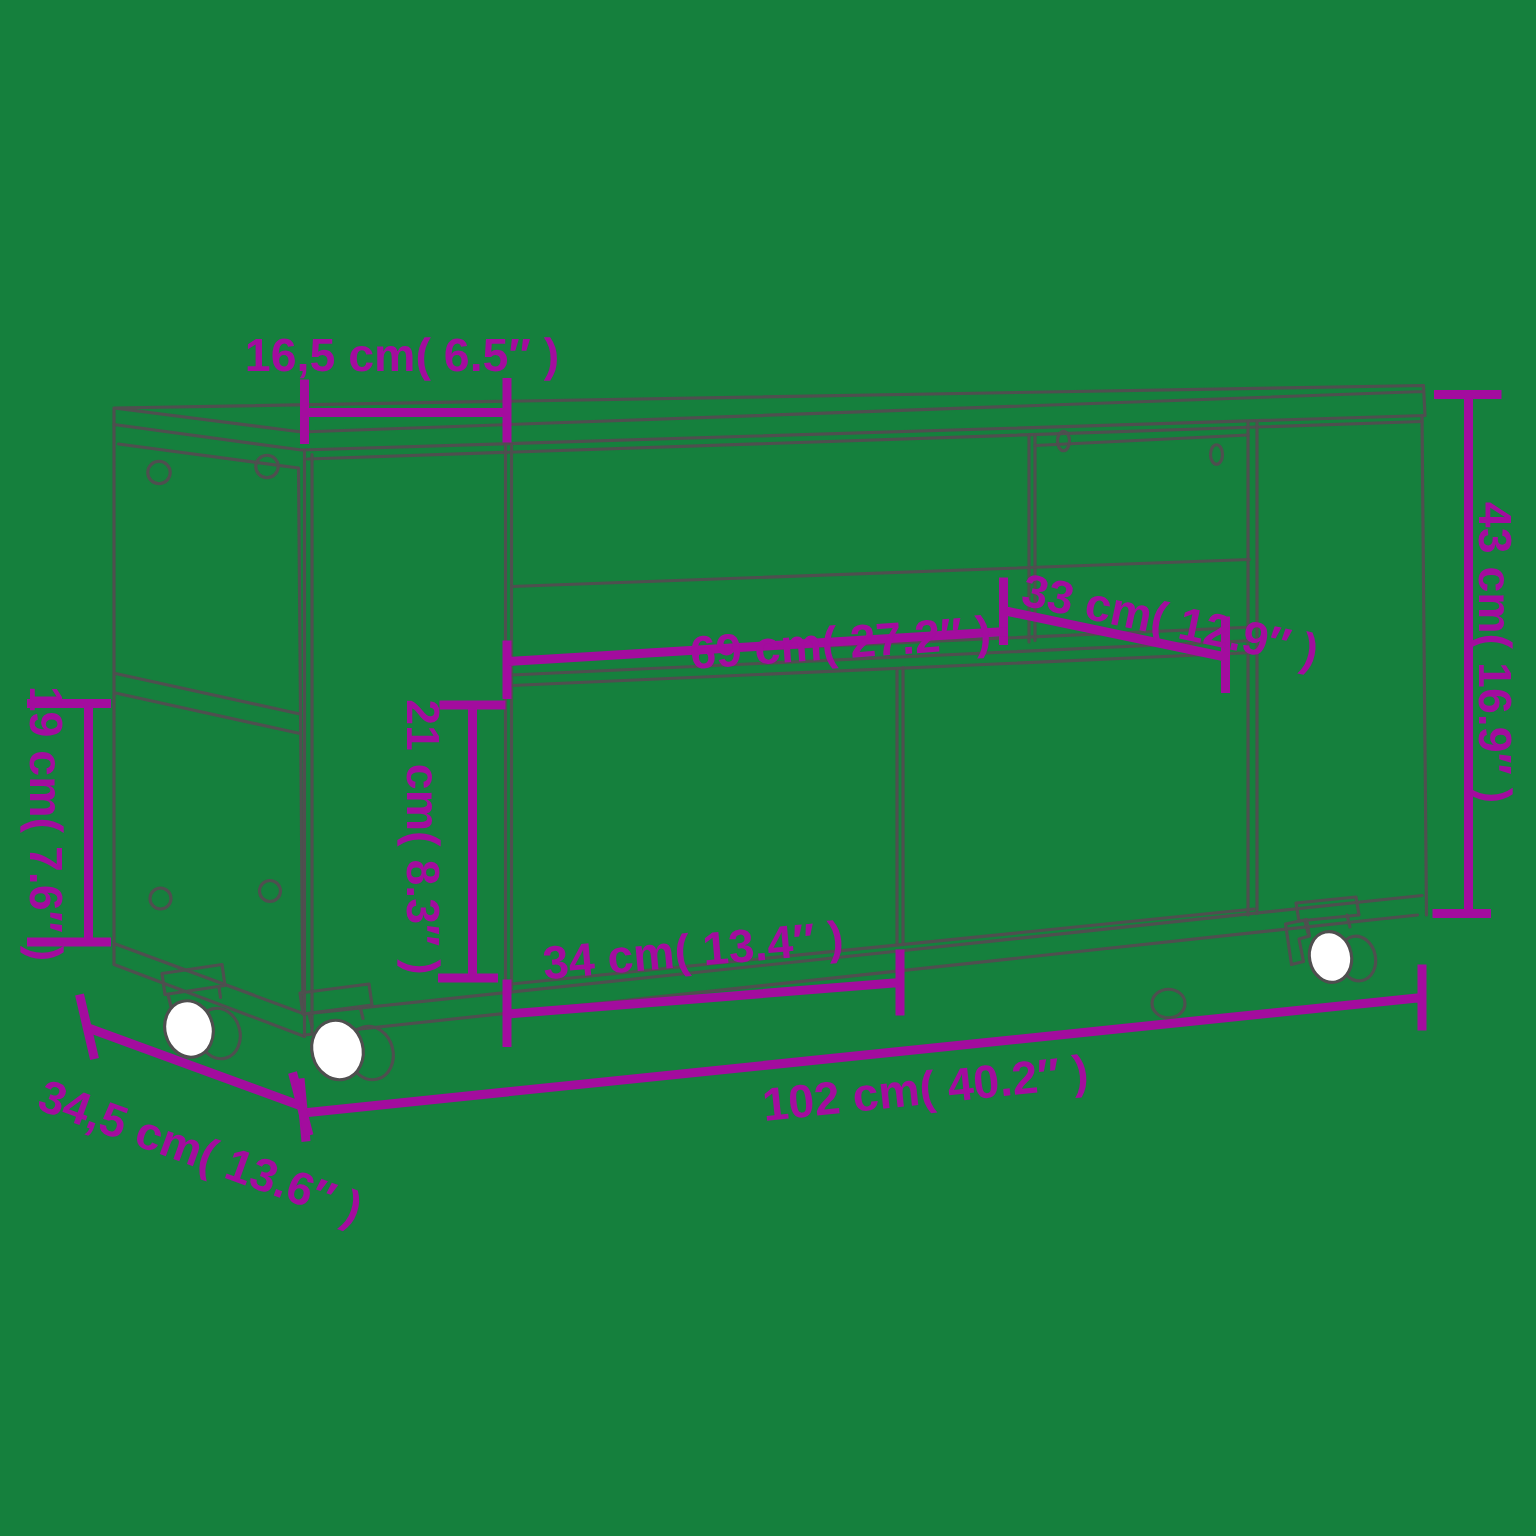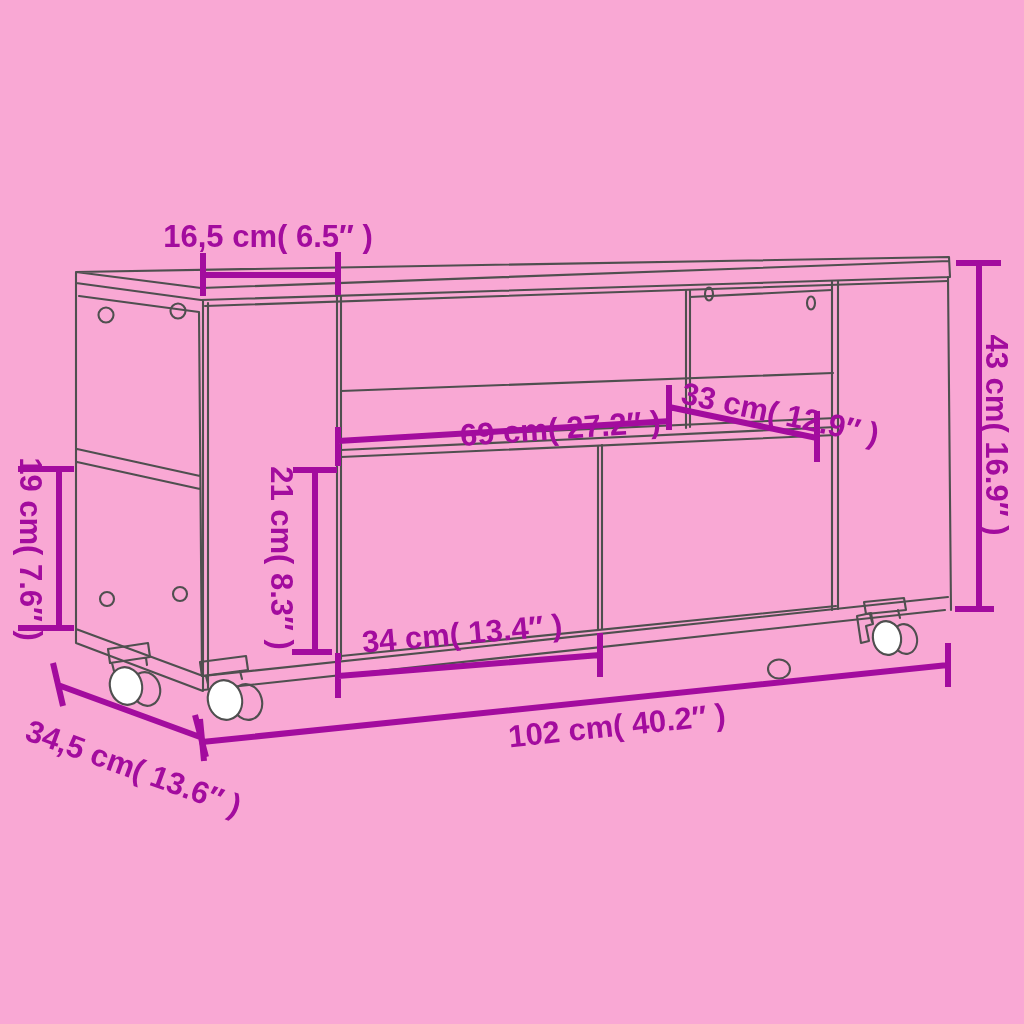--- a/index.html
+++ b/index.html
@@ -1,19 +1,19 @@
 <!DOCTYPE html>
 <html><head>
 <meta charset="utf-8">
 <style>
   html,body{margin:0;padding:0;background:#ffffff;}
   .stage{
     position:relative;
     width:1024px;height:1024px;
-    background:#f9a8d4;
+    background:#15803d;
     overflow:hidden;
     font-family:"Liberation Sans", sans-serif;
   }
   svg{position:absolute;left:0;top:0;}
   .outline{stroke:#4f4f4f;stroke-width:2.1;fill:none;stroke-linejoin:round;stroke-linecap:round;}
   .outline-fill{stroke:#4f4f4f;stroke-width:2.1;fill:#ffffff;stroke-linejoin:round;}
   .dim{stroke:#a30c9e;stroke-width:6;fill:none;stroke-linecap:butt;}
   .dim-text{
     fill:#a30c9e;
     font-family:"Liberation Sans", sans-serif;

